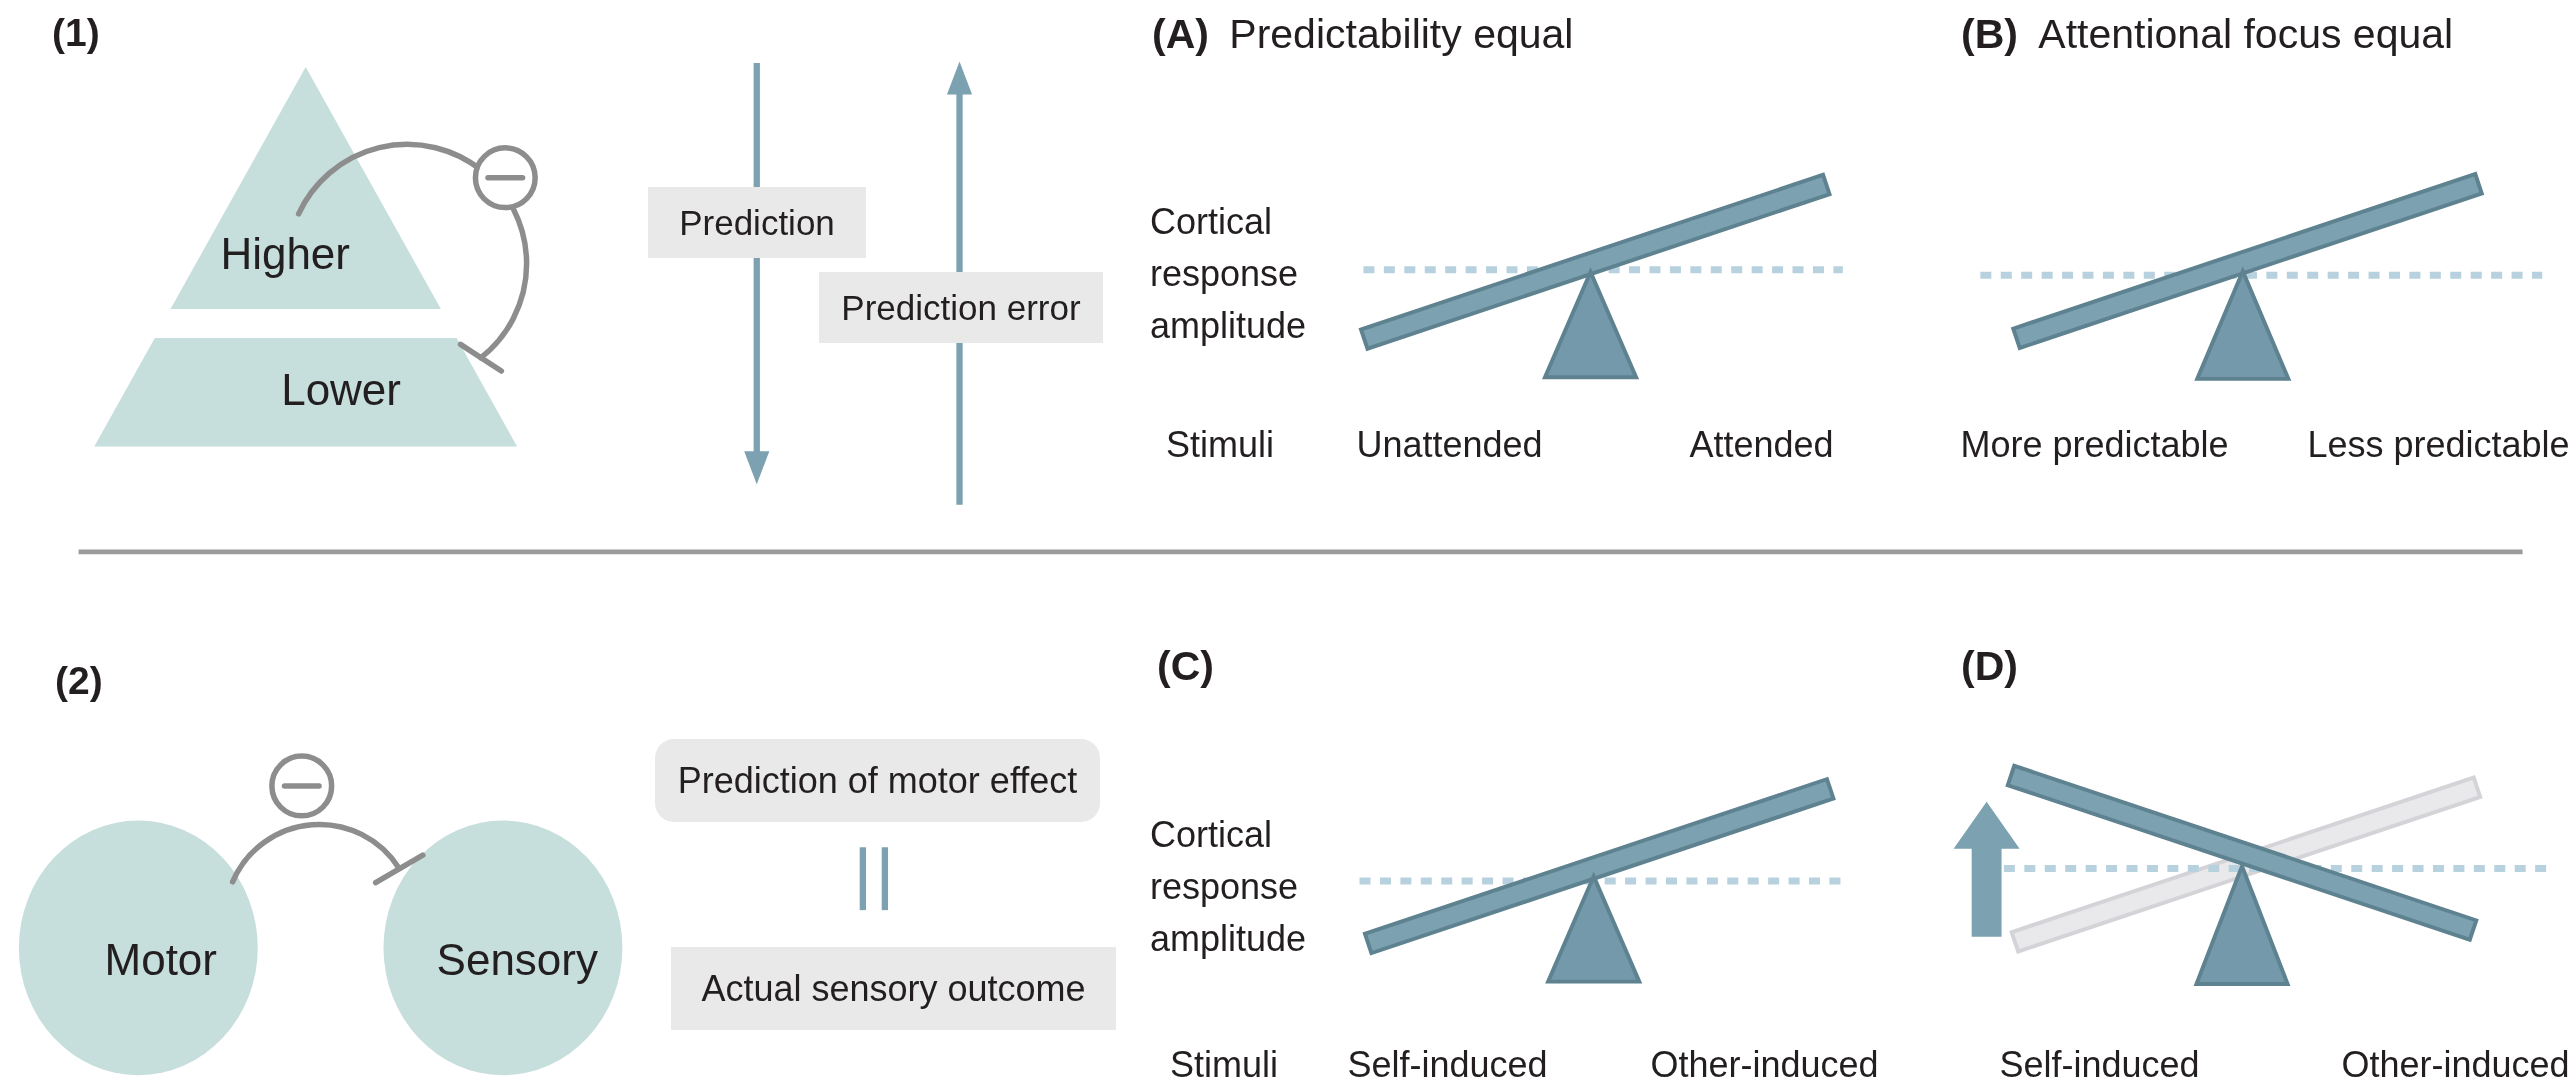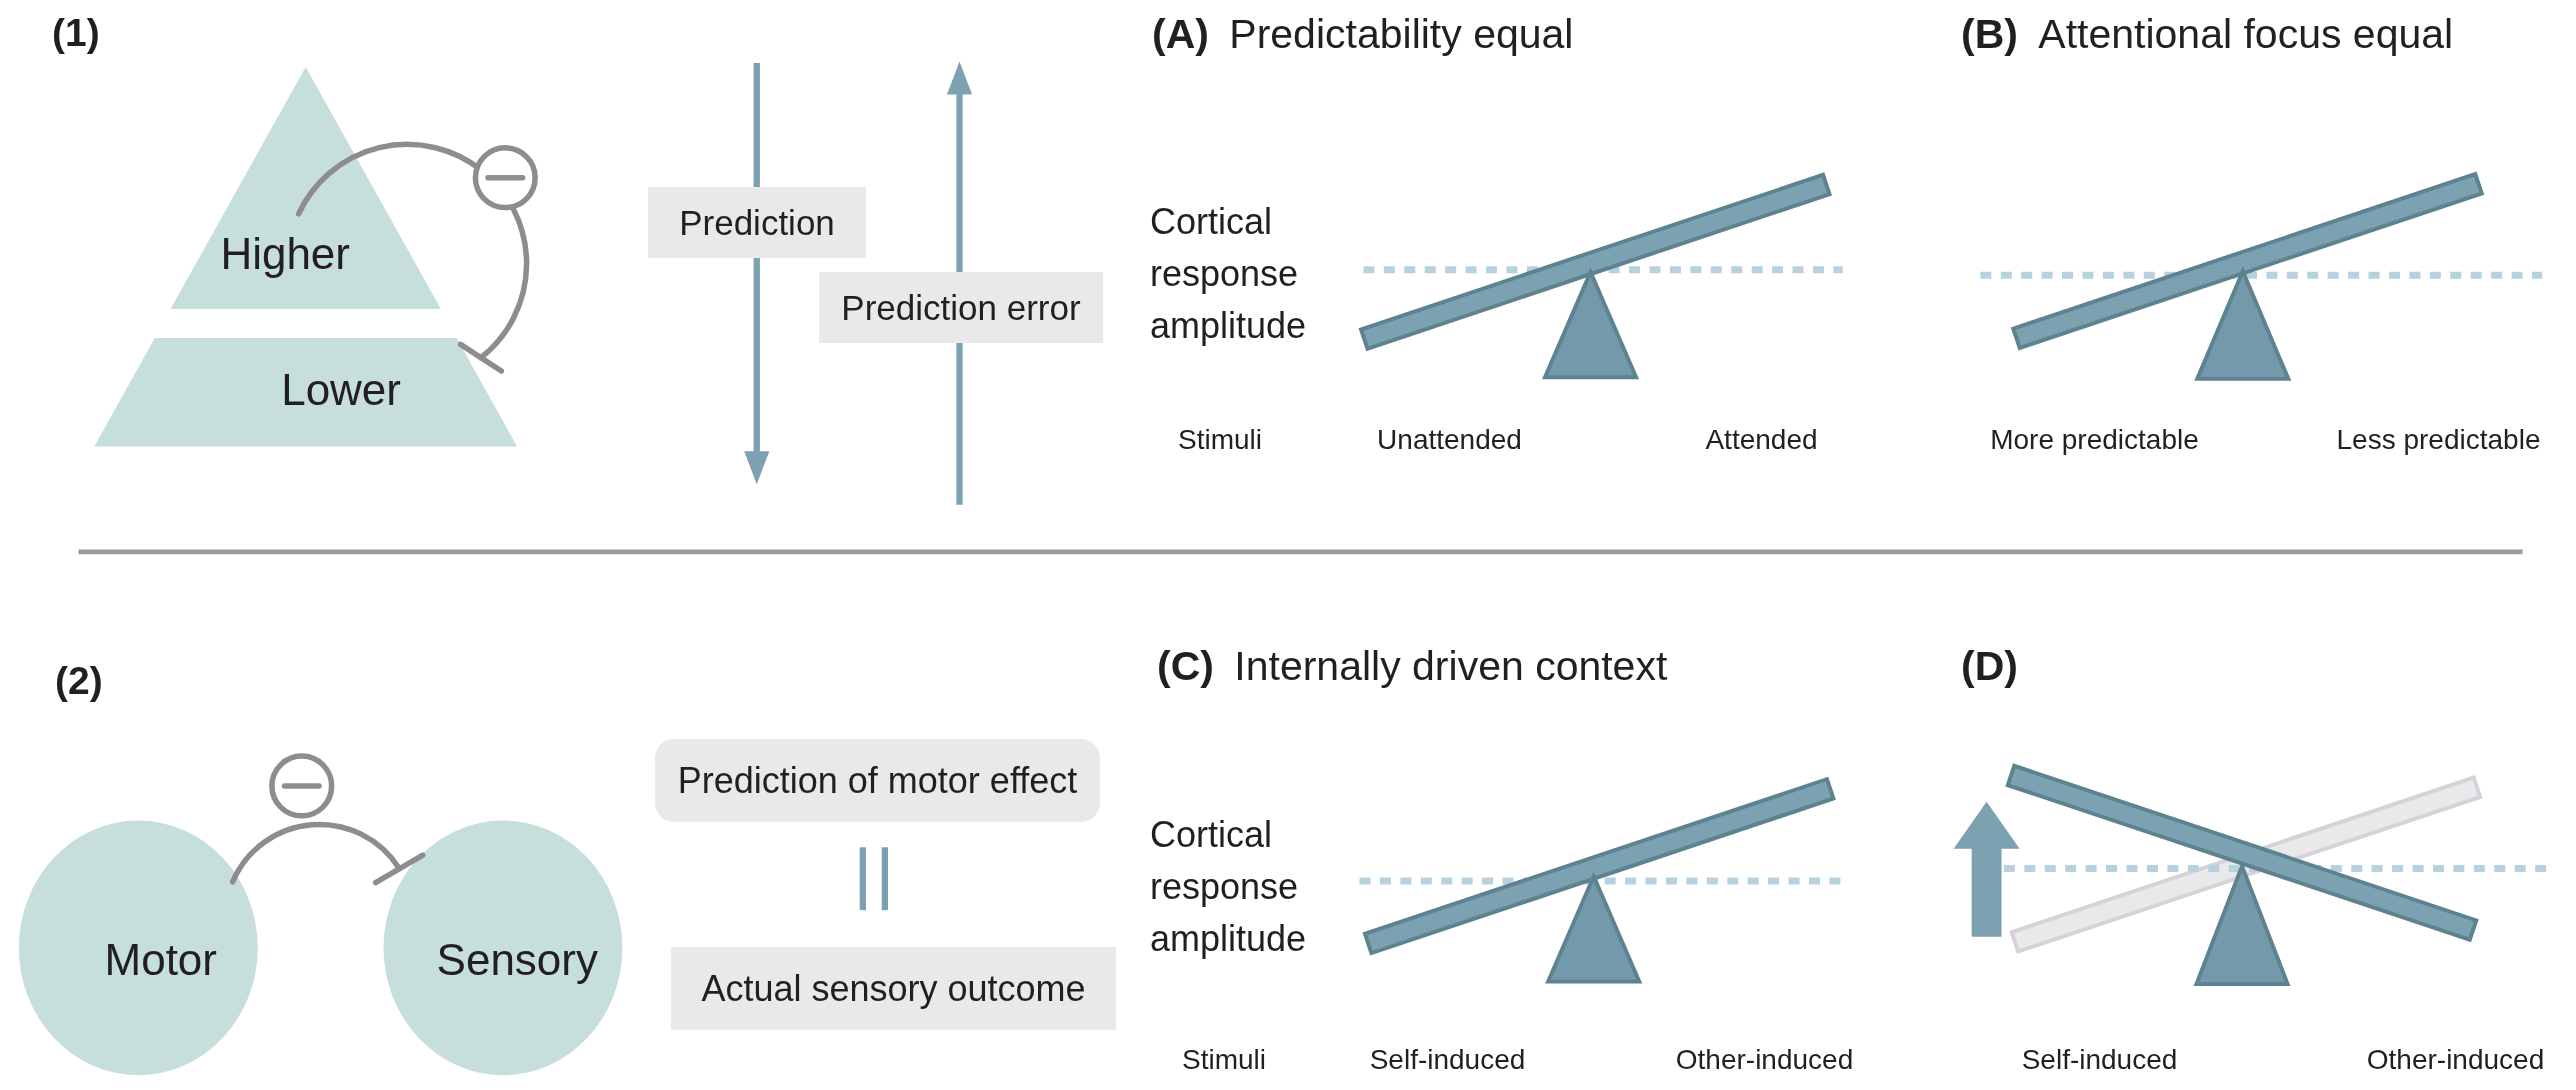--- a/index.html
+++ b/index.html
@@ -34,21 +34,21 @@
   .gray-box {
     position: absolute; z-index: 2;
     background: #E9E9E9;
     display: flex; align-items: center; justify-content: center;
     font-size: 35px;
   }
   .gray-box.big { font-size: 36px; }
   .panel-title { position: absolute; z-index: 2; display: flex; gap: 20.4px; align-items: baseline; font-size: 41px; }
   .panel-title .tag { font-weight: bold; }
   .axis-label { position: absolute; z-index: 2; font-size: 36px; line-height: 52px; white-space: pre-line; }
-  .cat-label { position: absolute; z-index: 2; font-size: 28px; text-align: center; width: 283px; }
+  .cat-label { position: absolute; z-index: 2; font-size: 36px; text-align: center; width: 283px; }
   .cat-label.narrow { width: 220px; }
 </style>
 </head>
 <body>
 
 <div id="stage">
 
   <svg id="art" width="2576" height="1091" viewBox="0 0 3278 1388">
 
     <polygon class="teal" points="389,85 217,393 561,393"></polygon>
@@ -121,21 +121,20 @@
   <div class="panel-title" style="left:1152px; top:11px;">
     <span class="tag">(A)</span>
     <span>Predictability equal</span>
   </div>
   <div class="panel-title" style="left:1961px; top:11px;">
     <span class="tag">(B)</span>
     <span>Attentional focus equal</span>
   </div>
   <div class="panel-title" style="left:1157px; top:643px;">
     <span class="tag">(C)</span>
-    <span>Internally driven context</span>
   </div>
   <div class="panel-title" style="left:1961px; top:643px;">
     <span class="tag">(D)</span>
   </div>
 
   <div class="axis-label" style="left:1150px; top:196px;">Cortical
 response
 amplitude</div>
   <div class="axis-label" style="left:1150px; top:809px;">Cortical
 response

